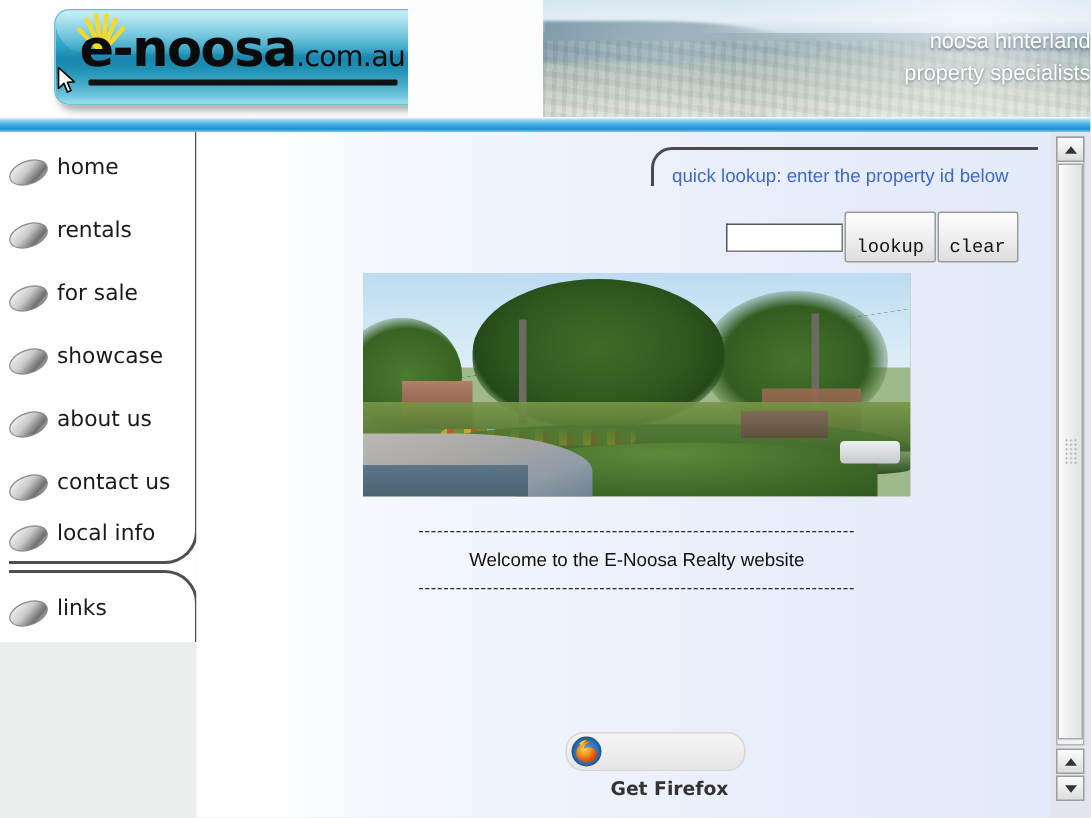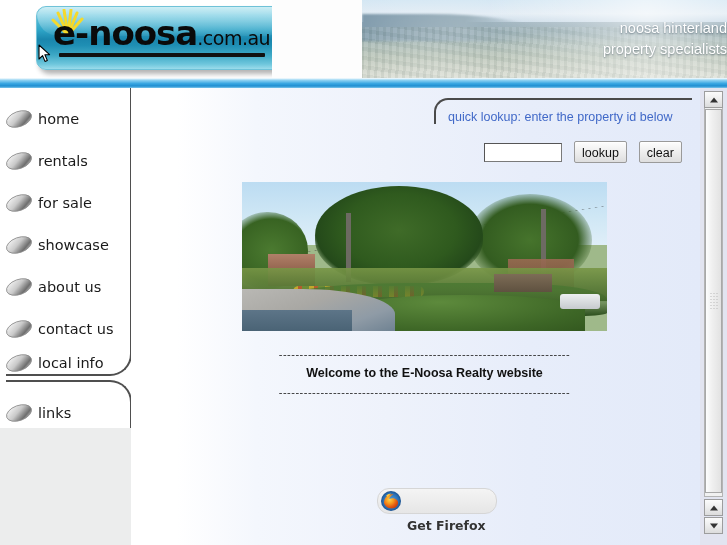--- a/index.html
+++ b/index.html
@@ -172,21 +172,21 @@
     border-left: none;
     border-bottom: none;
     border-radius: 0 22px 0 0;
     background: transparent;
   }
   .nav-item {
     position: absolute;
     left: 4px;
     width: 124px; height: 30px;
     display: flex;
-    align-items: center;
+    align-items: flex-start;
     cursor: pointer;
   }
   .bullet {
     width: 30px; height: 22px;
     flex: 0 0 30px;
     margin-right: 4px;
   }
   .nav-label {
     font-family: "DejaVu Sans", sans-serif;
     font-size: 14.5px;
@@ -240,27 +240,27 @@
     border-top-color: #555;
     border-left-color: #555;
     background: #ffffff;
     font-family: "Liberation Sans", sans-serif;
     font-size: 12px;
     padding: 0 3px;
     box-sizing: border-box;
     outline: none;
   }
   .lk-btn {
-    margin-left: 12px;
+    margin-left: 1px;
     height: 22px;
-    padding: 4px 7px;
+    padding: 16px 7px;
     background: linear-gradient(180deg,#fdfdfd 0%, #ededed 55%, #dedede 100%);
     border: 1px solid #9a9a9a;
     border-radius: 2px;
-    font-family: Liberation Sans, sans-serif;
+    font-family: Liberation Mono, monospace;
     font-size: 12.5px;
     color: #111;
     cursor: pointer;
     box-shadow: inset 0 1px 0 #fff;
   }
 
   
   .photo {
     position: absolute;
     left: 111px; top: 94px;
@@ -369,21 +369,21 @@
     font-size: 11px;
     color: #2a2a2a;
     letter-spacing: 0.5px;
     line-height: 12px;
     white-space: nowrap;
     overflow: hidden;
   }
   .welcome-text {
     font-family: "Liberation Sans", sans-serif;
     font-size: 12.5px;
-    font-weight: 700;
+    font-weight: 400;
     color: #111;
     margin: 6px 0 6px 0;
   }
 
   
   .ff-badge {
     position: absolute;
     left: 246px; top: 400px;
     height: 24px;
     display: flex;

